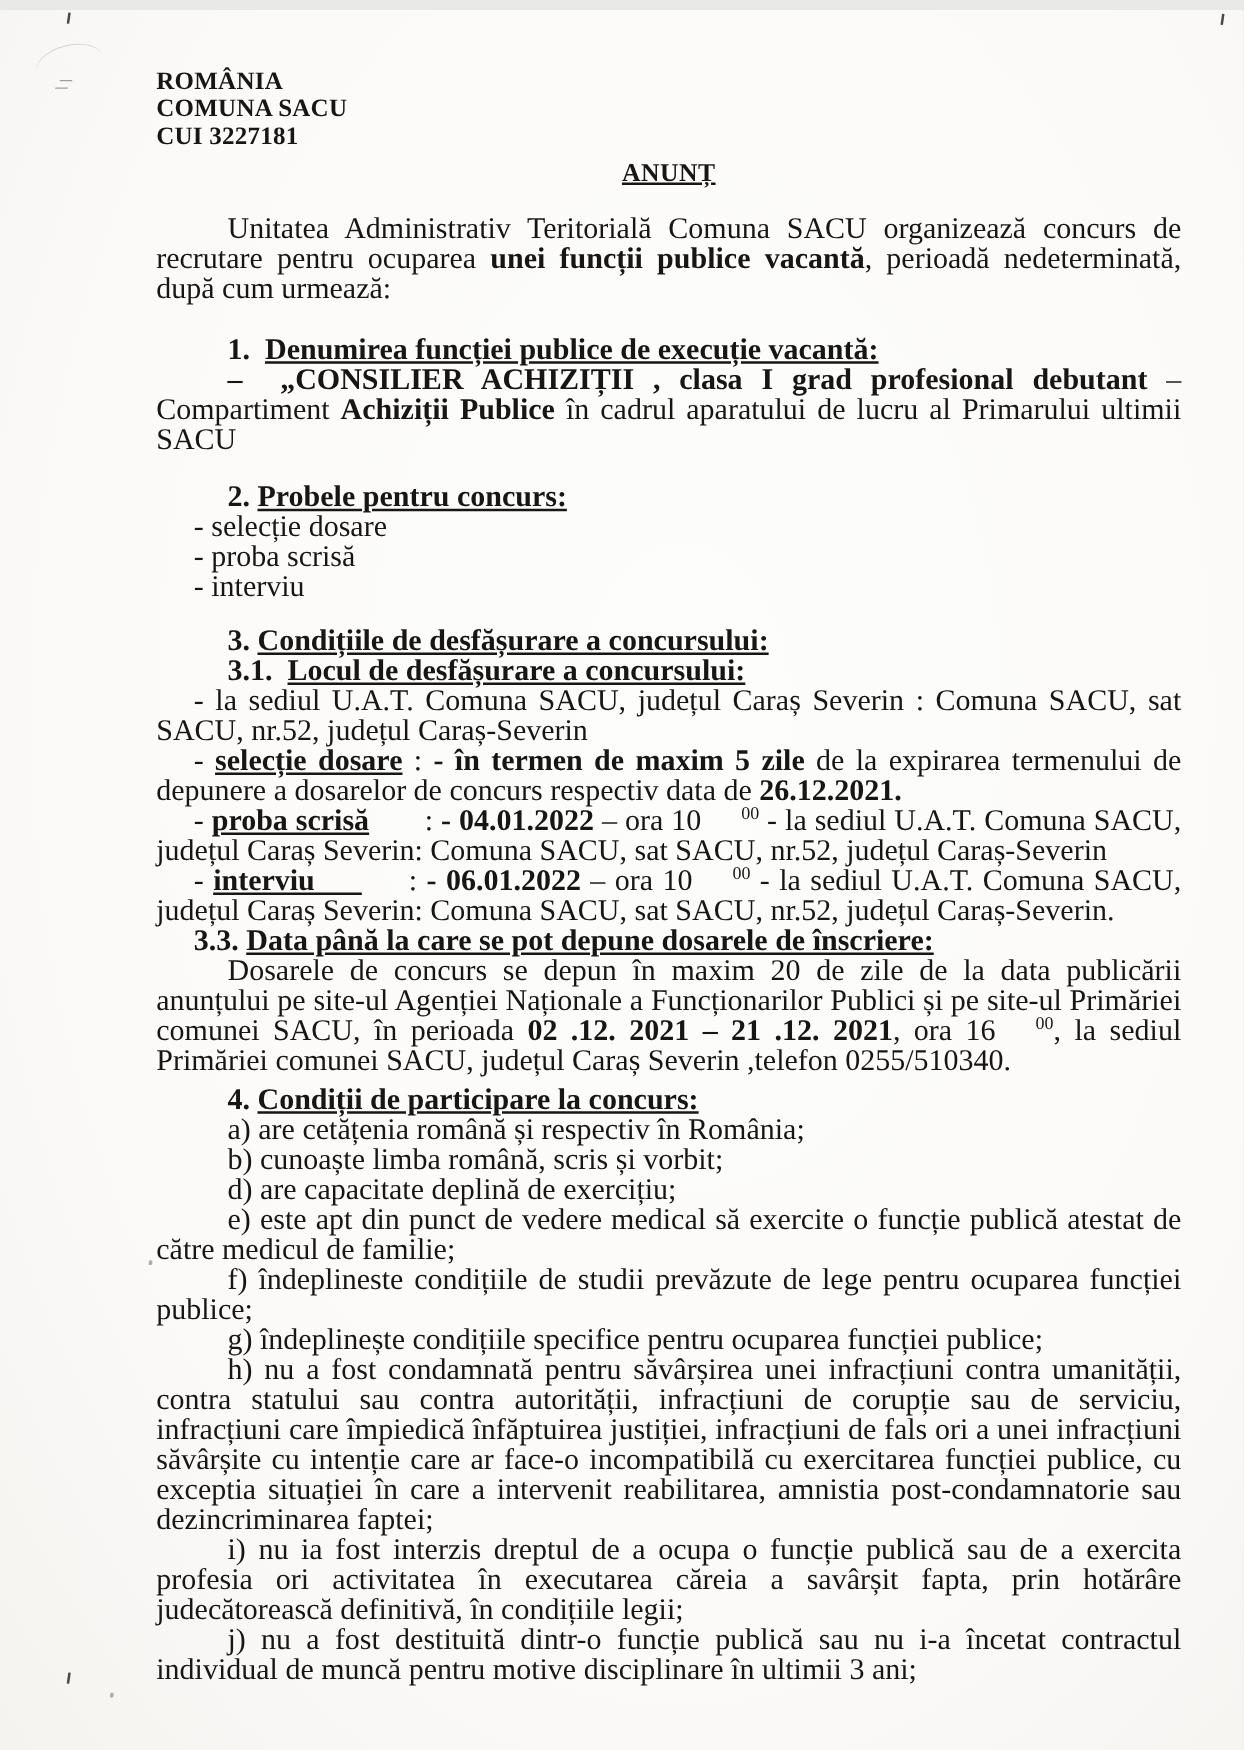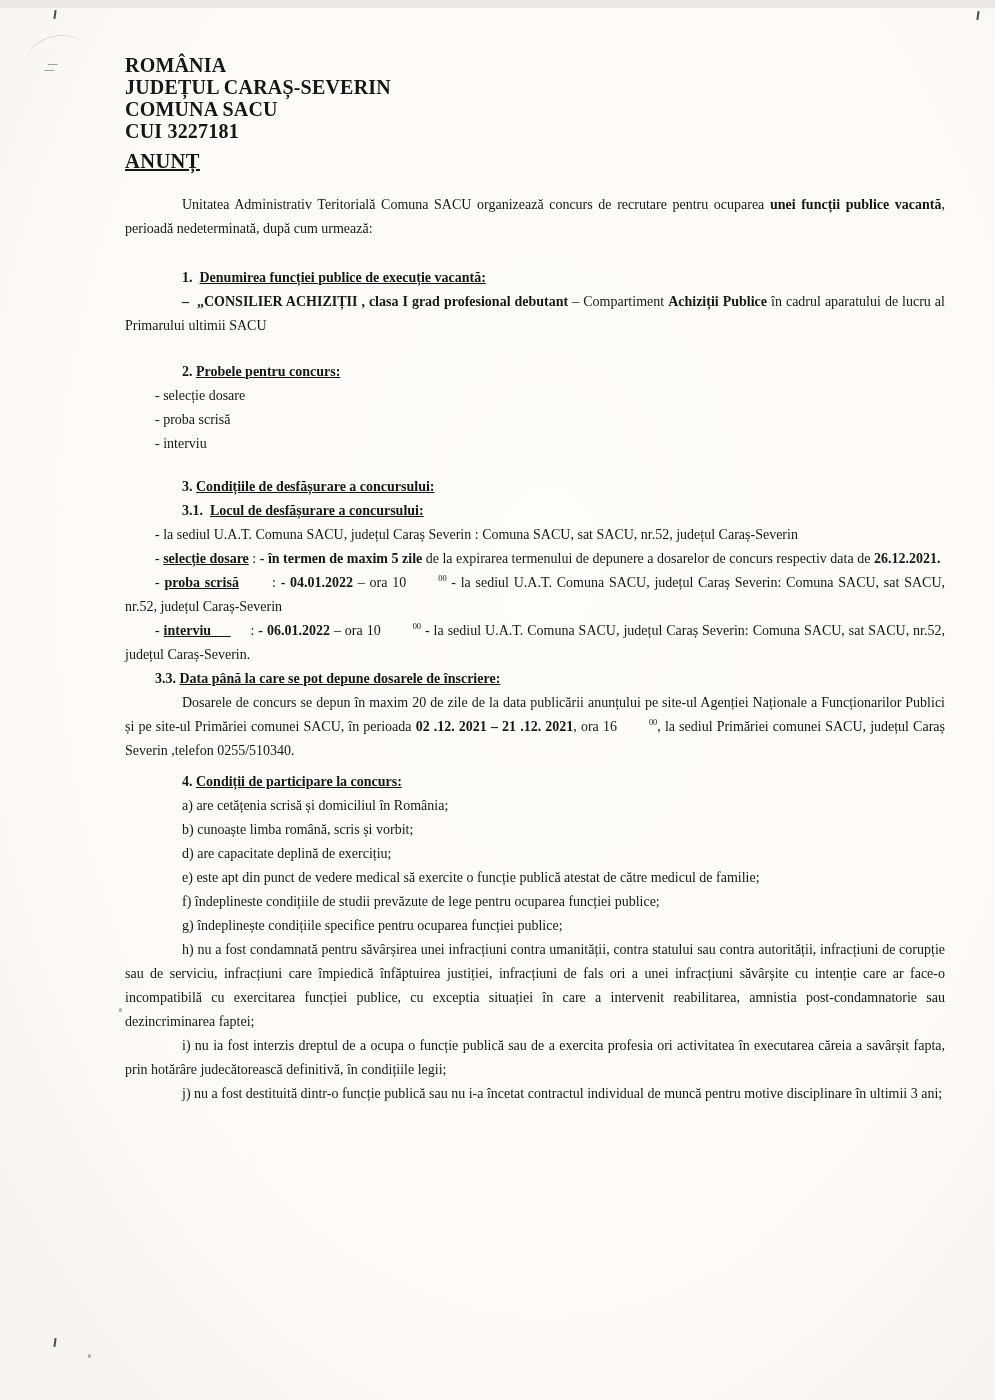--- a/index.html
+++ b/index.html
@@ -8,22 +8,22 @@
     position:relative;
     width:995px;height:1393px;
     margin:8px auto;
     background:radial-gradient(ellipse at 55% 40%, #fdfdfc 0%, #fbfaf8 65%, #f4f3f0 100%);
     font-family:"Liberation Serif","DejaVu Serif",serif;
     color:#171615;
     overflow:hidden;
   }
   .content{position:absolute;left:125px;top:46px;width:820px;}
   .lh-line{font-weight:bold;font-size:20px;line-height:22px;letter-spacing:.2px;}
-  p{margin:0;font-size:14px;line-height:24px;text-align:justify;}
-  .center{text-align:left;}
+  p{margin:0;font-size:24px;line-height:24px;text-align:justify;}
+  .center{text-align:center;}
   .title{margin-top:7px;font-weight:bold;font-size:20.5px;letter-spacing:.4px;}
   .title .u{text-decoration-thickness:2px;}
   .b{font-weight:bold;}
   .u{text-decoration:underline;}
   .sup{vertical-align:super;font-size:0.6em;line-height:0;padding-left:32px;}
   .ind58{text-indent:57px;}
   .ind30{text-indent:30px;}
   .mt7{margin-top:7px;}  .mt19{margin-top:19px;} .mt20{margin-top:20px;}
   .mt22{margin-top:22px;} .mt25{margin-top:25px;}
   
@@ -43,21 +43,20 @@
   <div class="art art-z" style="left:46px;top:56px;"></div>
   <div class="art art-tick" style="left:977px;top:3px;"></div>
   <div class="art art-dot" style="left:119px;top:1000px;"></div>
   <div class="art art-tick" style="left:54px;top:1330px;"></div>
   <div class="art art-dot" style="left:88px;top:1346px;"></div>
 
   <div class="content">
 
     <div class="letterhead">
       <div class="lh-line">ROMÂNIA</div>
-      <div class="lh-line">JUDEȚUL CARAȘ-SEVERIN</div>
       <div class="lh-line">COMUNA SACU</div>
       <div class="lh-line">CUI 3227181</div>
     </div>
 
     <p class="center title"><span class="u">ANUNȚ</span></p>
 
     <p class="ind58 mt20"><span>Unitatea Administrativ Teritorială Comuna SACU organizează concurs de recrutare pentru ocuparea </span><span class="b">unei funcții publice vacantă</span><span>, perioadă nedeterminată, după cum urmează:</span></p>
 
     <p class="ind58 mt25"><span class="b">1.&nbsp; </span><span class="b u">Denumirea funcției publice de execuție vacantă:</span></p>
     <p class="ind58"><span class="b">–&nbsp; „CONSILIER ACHIZIȚII , clasa I grad profesional debutant </span><span>– Compartiment </span><span class="b">Achiziții Publice</span><span> în cadrul aparatului de lucru al Primarului ultimii SACU</span></p>
@@ -71,21 +70,21 @@
     <p class="ind58"><span class="b">3.1.&nbsp; </span><span class="b u">Locul de desfășurare a concursului:</span></p>
     <p class="ind30"><span>- la sediul U.A.T. Comuna SACU, județul Caraș Severin : Comuna SACU, sat SACU, nr.52, județul Caraș-Severin</span></p>
     <p class="ind30"><span>- </span><span class="b u">selecție dosare</span><span> : </span><span class="b">- în termen de maxim 5 zile</span><span> de la expirarea termenului de depunere a dosarelor de concurs respectiv data de </span><span class="b">26.12.2021.</span></p>
     <p class="ind30"><span>- </span><span class="b u">proba scrisă</span><span>&nbsp;&nbsp;&nbsp;&nbsp;&nbsp;&nbsp;&nbsp;: </span><span class="b">- 04.01.2022</span><span> – ora 10</span><span class="sup">00</span><span> - la sediul U.A.T. Comuna SACU, județul Caraș Severin: Comuna SACU, sat SACU, nr.52, județul Caraș-Severin</span></p>
     <p class="ind30"><span>- </span><span class="b u">interviu&nbsp;&nbsp;&nbsp;&nbsp;&nbsp;</span><span>&nbsp;&nbsp;&nbsp;&nbsp;&nbsp;: </span><span class="b">- 06.01.2022</span><span> – ora 10</span><span class="sup">00</span><span> - la sediul U.A.T. Comuna SACU, județul Caraș Severin: Comuna SACU, sat SACU, nr.52, județul Caraș-Severin.</span></p>
     <p class="ind30"><span class="b">3.3. </span><span class="b u">Data până la care se pot depune dosarele de înscriere:</span></p>
     <p class="ind58"><span>Dosarele de concurs se depun în maxim 20 de zile de la data publicării anunțului pe site-ul Agenției Naționale a Funcționarilor Publici și pe site-ul Primăriei comunei SACU, în perioada </span><span class="b">02 .12. 2021 – 21 .12. 2021</span><span>, ora 16</span><span class="sup">00</span><span>, la sediul Primăriei comunei SACU, județul Caraș Severin ,telefon 0255/510340.</span></p>
 
     <p class="ind58 mt7"><span class="b">4. </span><span class="b u">Condiții de participare la concurs:</span></p>
 
-    <p class="ind58">a) are cetățenia scrisă și domiciliul în România;</p>
+    <p class="ind58">a) are cetățenia română și respectiv în România;</p>
     <p class="ind58">b) cunoaște limba română, scris și vorbit;</p>
     <p class="ind58">d) are capacitate deplină de exercițiu;</p>
     <p class="ind58">e) este apt din punct de vedere medical să exercite o funcție publică atestat de către medicul de familie;</p>
     <p class="ind58">f) îndeplineste condițiile de studii prevăzute de lege pentru ocuparea funcției publice;</p>
     <p class="ind58">g) îndeplinește condițiile specifice pentru ocuparea funcției publice;</p>
     <p class="ind58">h) nu a fost condamnată pentru săvârșirea unei infracțiuni contra umanității, contra statului sau contra autorității, infracțiuni de corupție sau de serviciu, infracțiuni care împiedică înfăptuirea justiției, infracțiuni de fals ori a unei infracțiuni săvârșite cu intenție care ar face-o incompatibilă cu exercitarea funcției publice, cu exceptia situației în care a intervenit reabilitarea, amnistia post-condamnatorie sau dezincriminarea faptei;</p>
     <p class="ind58">i) nu ia fost interzis dreptul de a ocupa o funcție publică sau de a exercita profesia ori activitatea în executarea căreia a savârșit fapta, prin hotărâre judecătorească definitivă, în condițiile legii;</p>
     <p class="ind58">j) nu a fost destituită dintr-o funcție publică sau nu i-a încetat contractul individual de muncă pentru motive disciplinare în ultimii 3 ani;</p>
 
   </div>

